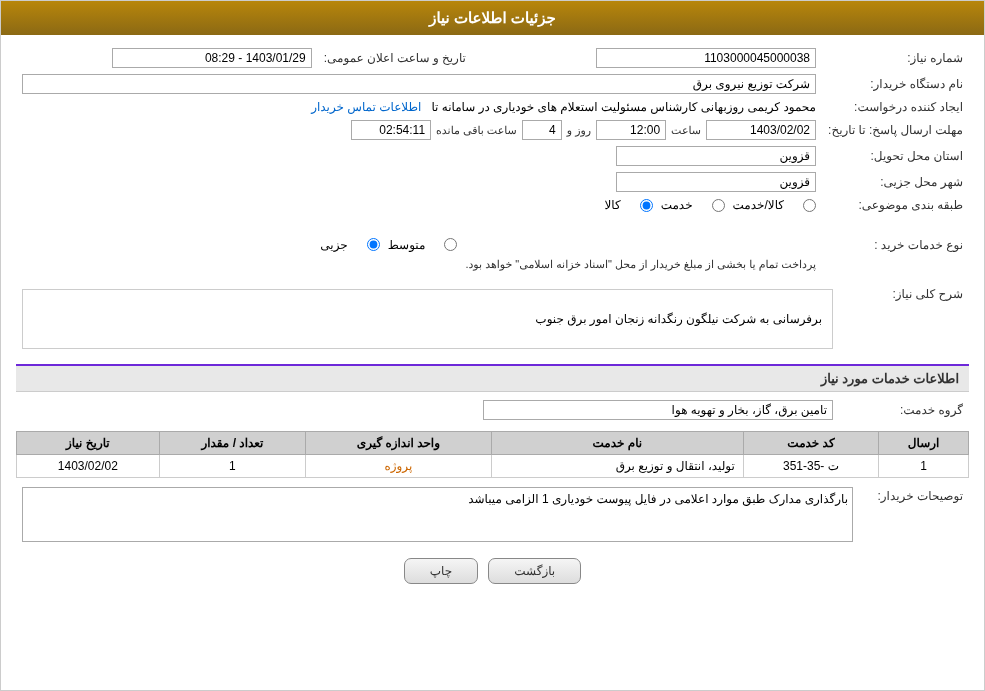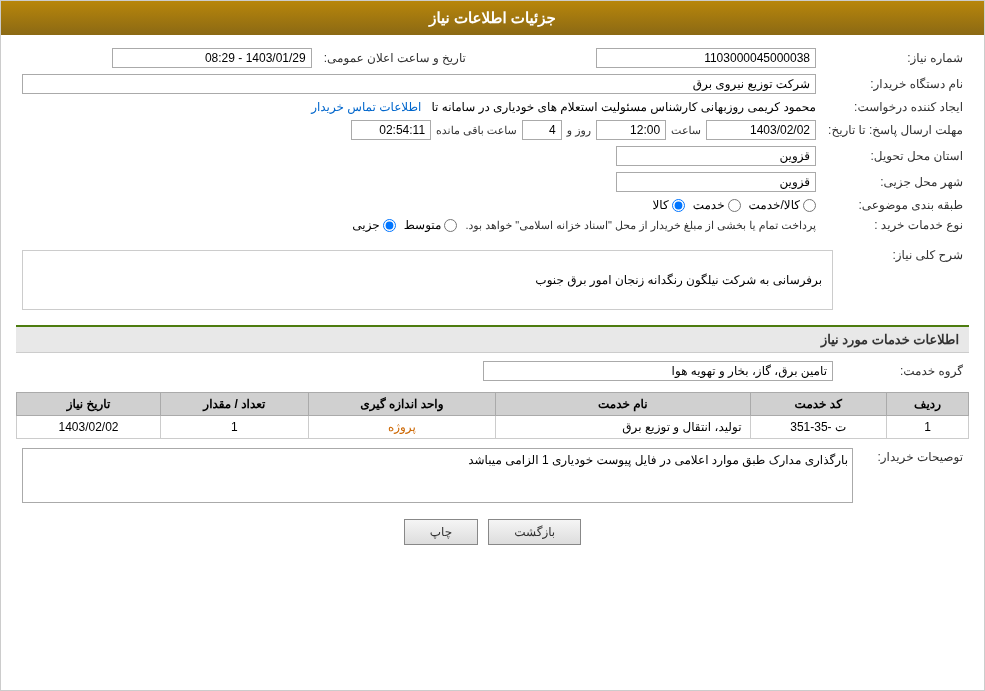--- a/index.html
+++ b/index.html
@@ -50,21 +50,21 @@
       border: 1px solid #aaa;
       background: #fff;
       padding: 2px 5px;
       font-size: 12px;
       font-family: Tahoma, Arial, sans-serif;
       direction: rtl;
     }
     .input-full { width: 100%; }
     .section-title {
       background: #e8e8e8;
-      border-top: 2px solid #4d7c0f;
+      border-top: 2px solid #6d28d9;
       border-bottom: 1px solid #ccc;
       padding: 5px 10px;
       font-size: 13px;
       font-weight: bold;
       color: #333;
       text-align: right;
       margin: 8px 0 5px 0;
     }
     .contact-link {
       color: #0066cc;
@@ -73,21 +73,21 @@
     }
     .radio-group {
       display: flex;
       align-items: center;
       gap: 8px;
       direction: rtl;
     }
     .radio-group label {
       display: flex;
       align-items: center;
-      gap: 3px;
+      gap: 19px;
       cursor: pointer;
     }
     .sub-section {
       border: 1px solid #ccc;
       padding: 22px 10px;
       margin: 4px 0;
       background: #fff;
       text-align: right;
     }
     .services-table {
@@ -117,21 +117,21 @@
       justify-content: center;
       gap: 10px;
       margin: 10px 0;
     }
     .btn {
       padding: 5px 25px;
       font-size: 12px;
       font-family: Tahoma, Arial, sans-serif;
       cursor: pointer;
       border: 1px solid #888;
-      border-radius: 0;
+      border-radius: 7px;
     }
     .btn-back {
       background: linear-gradient(to bottom, #f5f5f5, #ddd);
       color: #333;
     }
     .btn-print {
       background: linear-gradient(to bottom, #f5f5f5, #ddd);
       color: #333;
     }
     .textarea-box {
@@ -235,21 +235,21 @@
               <input type="radio" name="category" checked="" style="">
               <span>کالا</span>
             </label>
           </div>
         </td>
       </tr>
       <tr>
         <td class="label-cell">نوع خدمات خرید :</td>
         <td colspan="4">
           <div class="radio-group">
-            <span style="font-size:11px;color:#333;">پرداخت تمام یا بخشی از مبلغ خریدار از محل "اسناد خزانه اسلامی" خواهد بود.</span>
+            <span style="font-size:11px;color:#333;margin-top:40px;">پرداخت تمام یا بخشی از مبلغ خریدار از محل "اسناد خزانه اسلامی" خواهد بود.</span>
             <label>
               <input type="radio" name="purchase_type" style="">
               <span>متوسط</span>
             </label>
             <label>
               <input type="radio" name="purchase_type" checked="" style="">
               <span>جزیی</span>
             </label>
           </div>
         </td>
@@ -279,21 +279,21 @@
         <td>
           <input class="input-box" style="width: 350px;" value="تامین برق، گاز، بخار و تهویه هوا" readonly="">
         </td>
       </tr>
     </tbody>
       </table>
 
     <table class="services-table">
       <thead>
         <tr>
-          <th>ردیف</th>
+          <th>ارسال</th>
           <th>کد خدمت</th>
           <th>نام خدمت</th>
           <th>واحد اندازه گیری</th>
           <th>تعداد / مقدار</th>
           <th>تاریخ نیاز</th>
         </tr>
       </thead>
       <tbody>
         <tr>
           <td>1</td>

